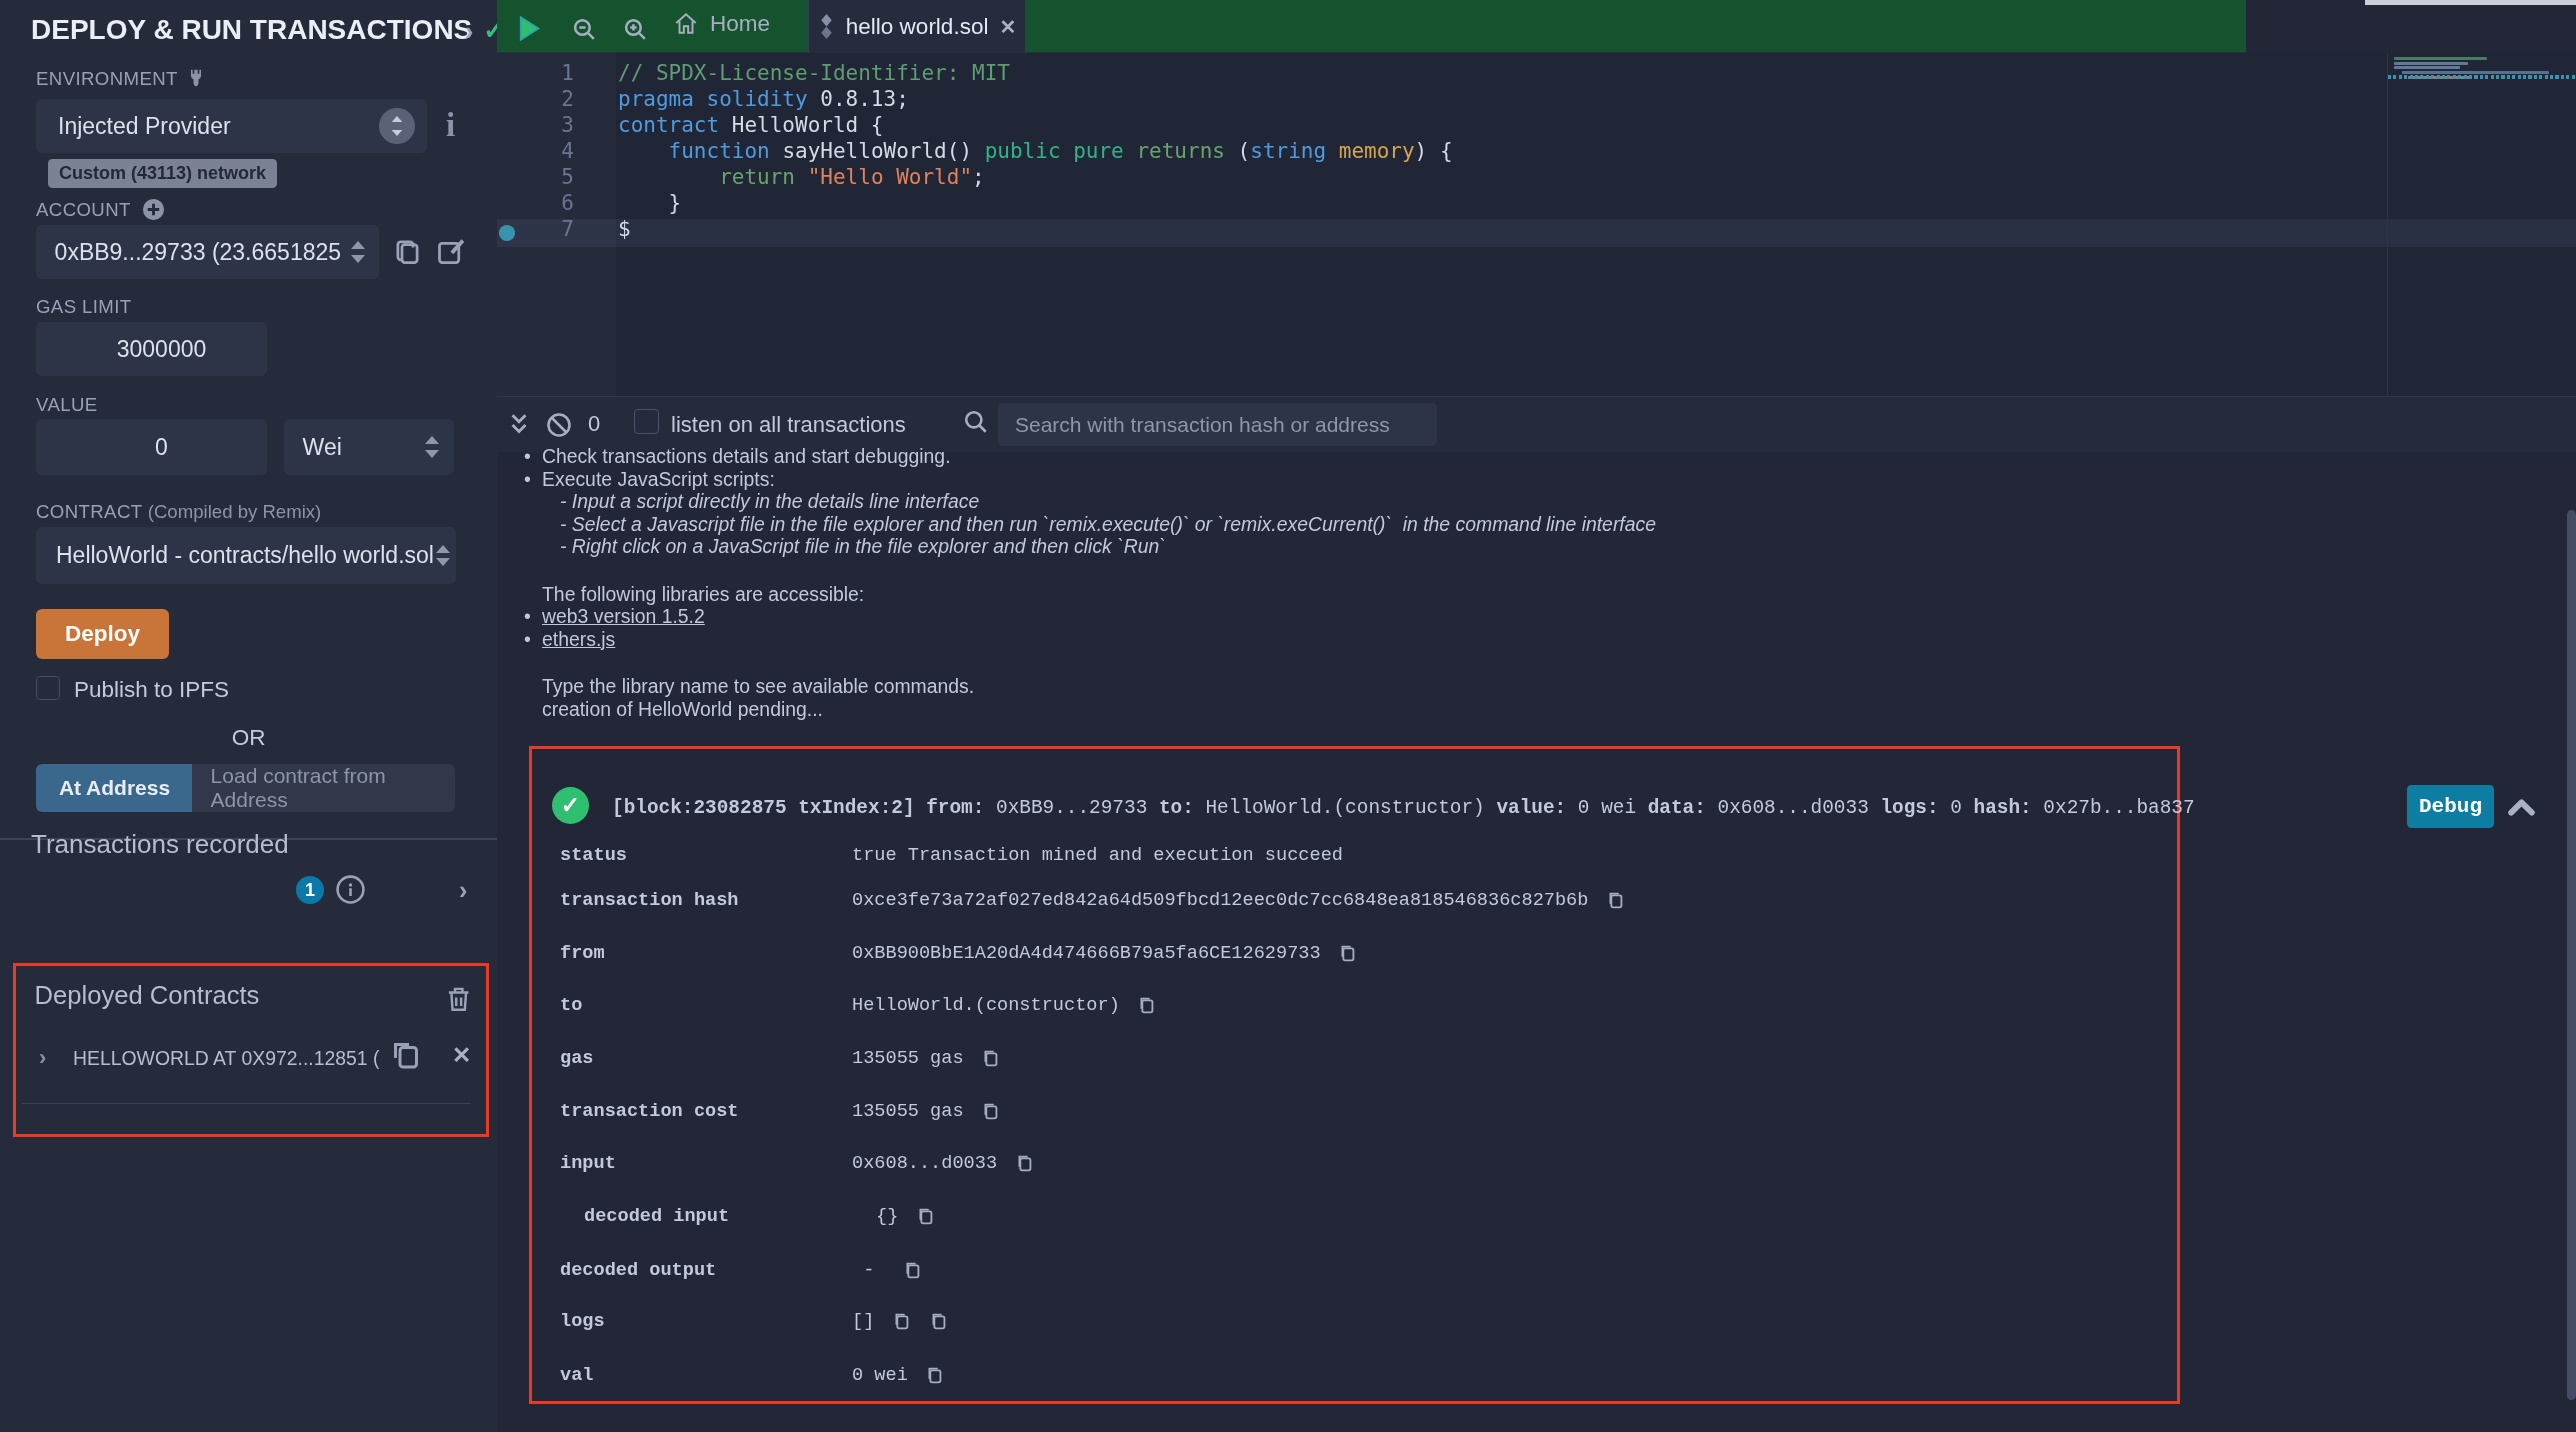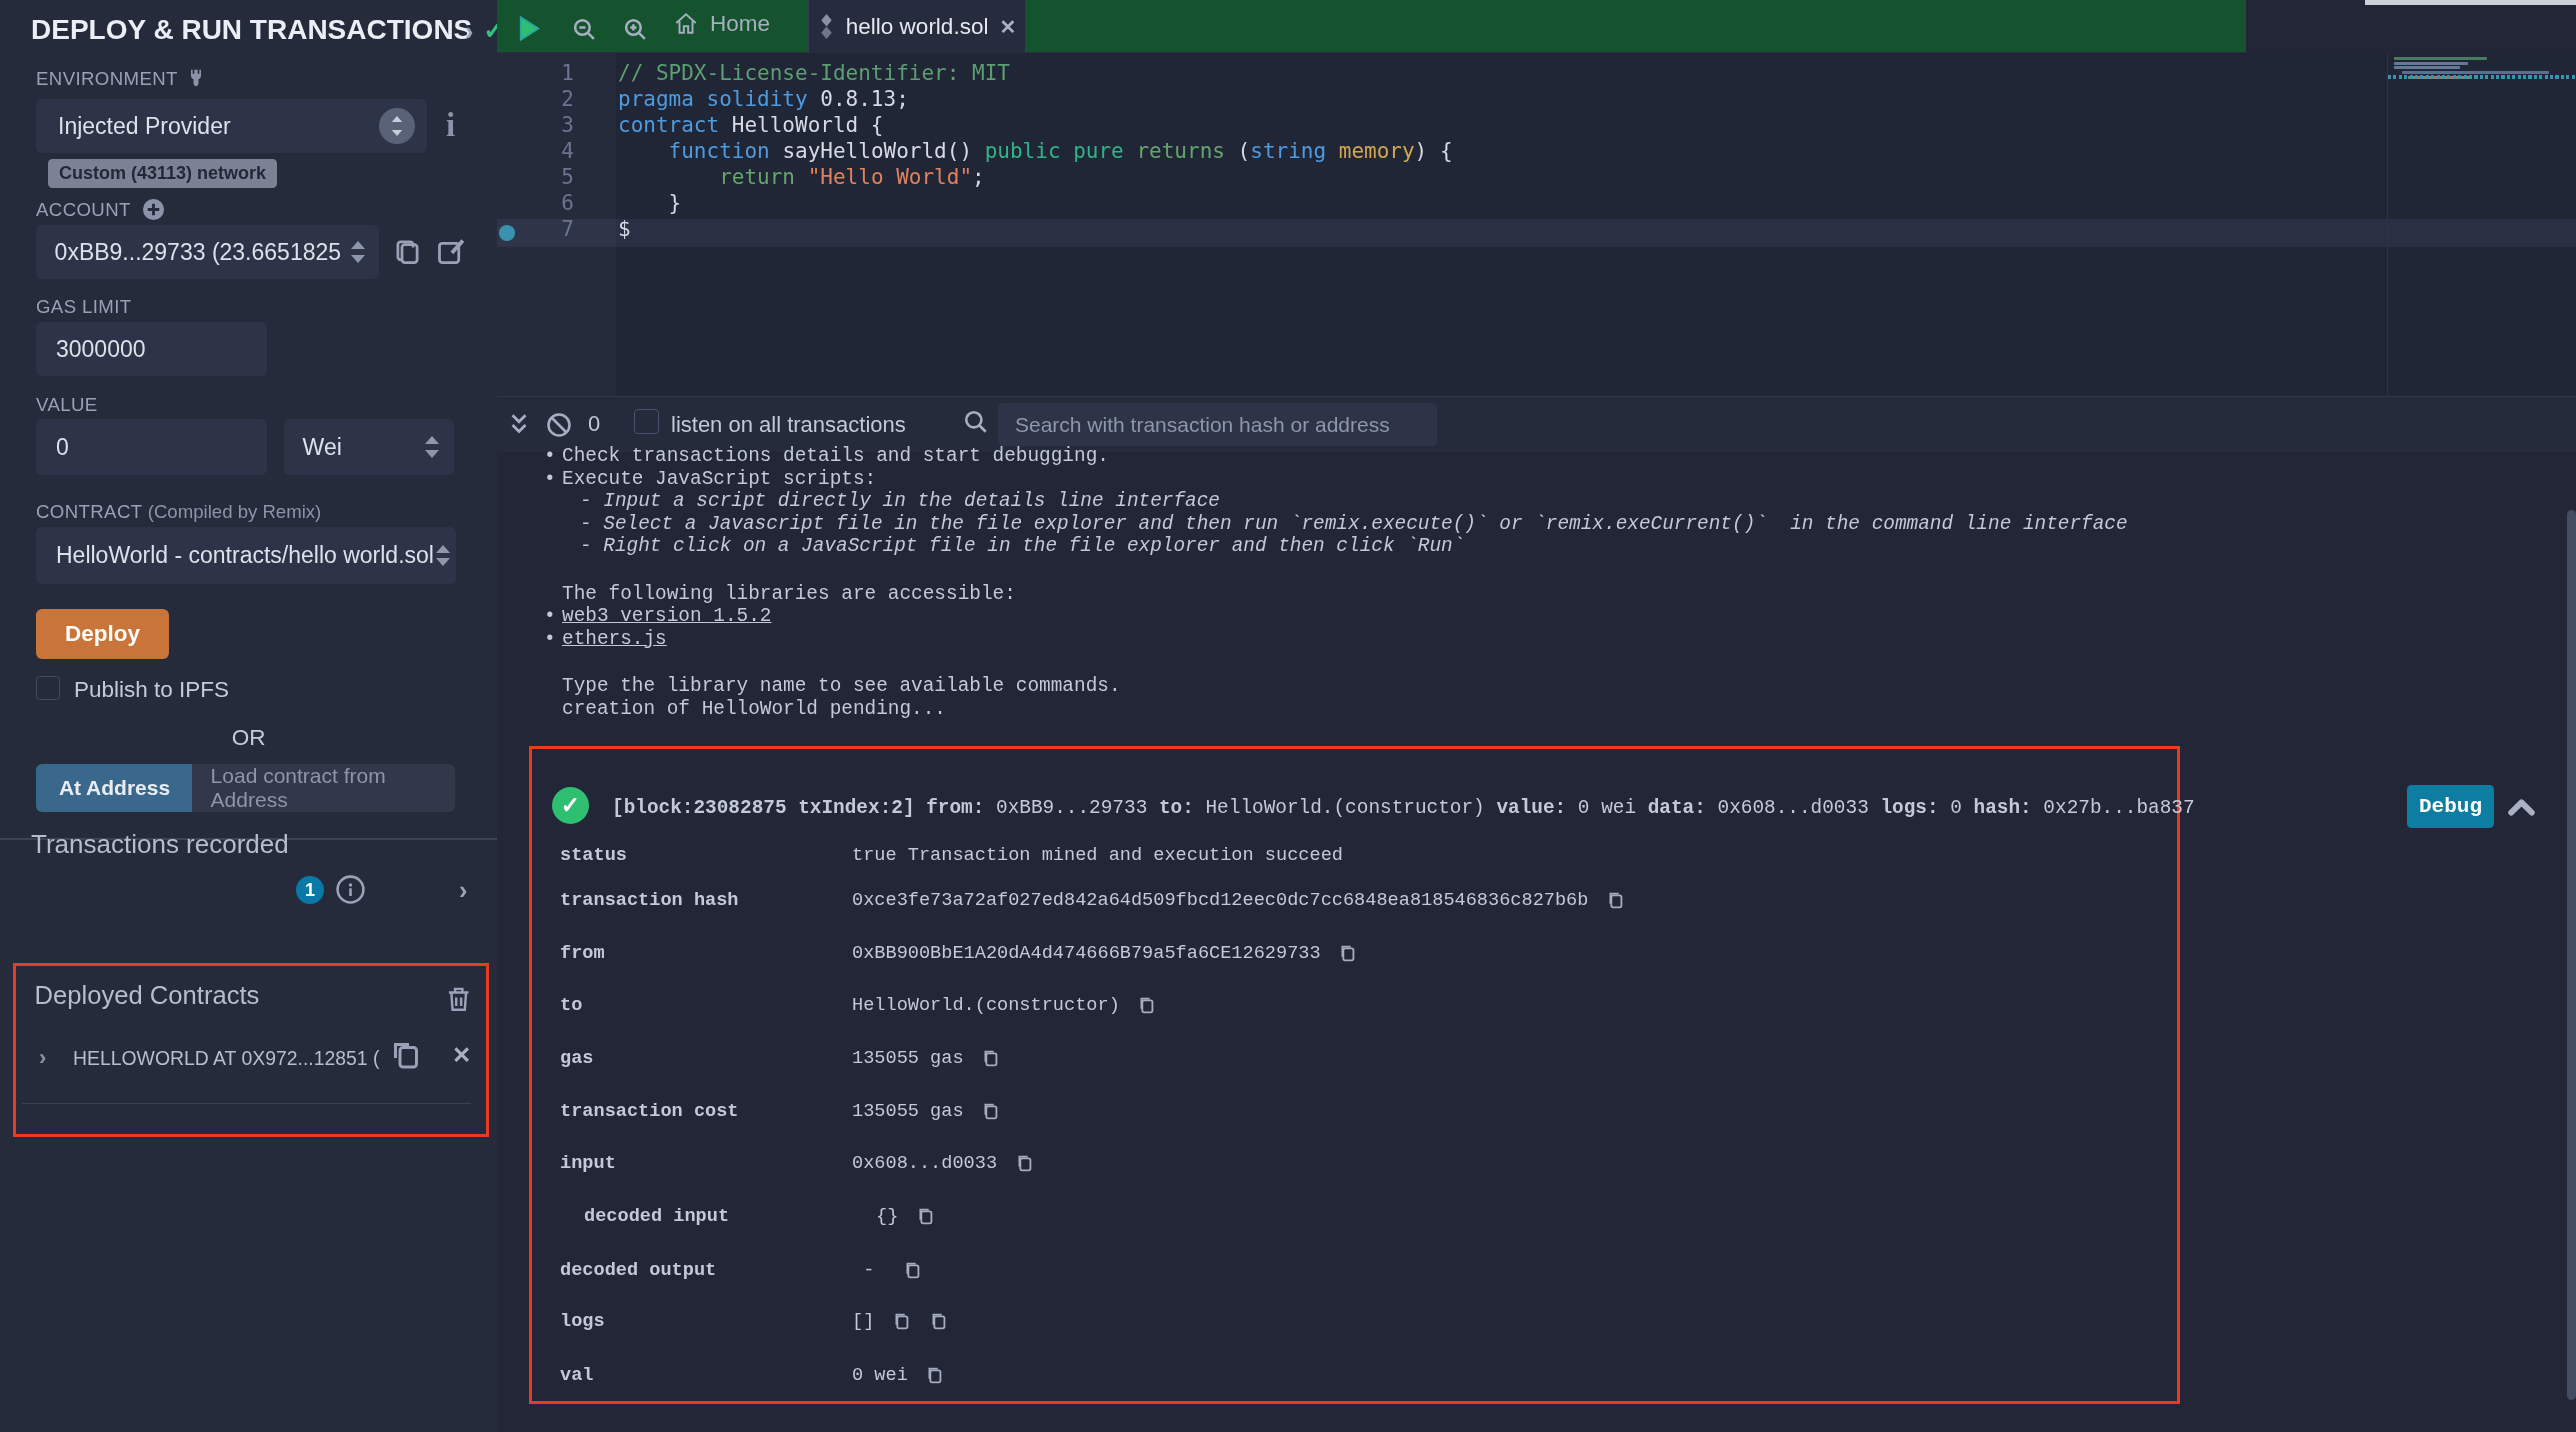--- a/index.html
+++ b/index.html
@@ -6,21 +6,21 @@
   #app{position:relative;width:2576px;height:1432px;overflow:hidden;
        font-family:"Liberation Sans",sans-serif;color:#c5cbdb;}
   .abs{position:absolute;}
   
   #sidebar{left:0;top:0;width:497px;height:1432px;background:#262b3c;}
   .side-title{left:31px;top:14px;font-size:28px;font-weight:bold;color:#eceef6;white-space:nowrap;}
   .title-check{color:#32c184;font-size:26px;font-weight:bold;margin-left:11px;}
   .hdr-chev{left:465px;top:17px;font-size:25px;color:#9aa3b8;font-weight:bold;}
   .sec-label{font-size:18.6px;color:#99a1b6;letter-spacing:0.4px;white-space:nowrap;}
   .sel,.inp{background:#2e3447;border-radius:6.2px;display:flex;align-items:center;
-            color:#dde1ec;font-size:23px;box-sizing:border-box;}
+            color:#dde1ec;font-size:23px;box-sizing:border-box;justify-content:center;}
   .sel{justify-content:space-between;}
   .carets{display:inline-flex;flex-direction:column;align-items:center;gap:5.4px;}
   .carets i{width:0;height:0;border-left:7px solid transparent;border-right:7px solid transparent;display:block;}
   .carets i.up{border-bottom:8.5px solid #8f97ac;}
   .carets i.dn{border-top:8.5px solid #8f97ac;}
   .env-circle{width:36px;height:36px;border-radius:50%;background:#5a6278;display:flex;align-items:center;justify-content:center;flex-direction:column;gap:3.1px;}
   .env-circle i{transform:scale(0.75);}
   .badge-net{background:#7b8294;border-radius:4.6px;color:#232839;font-weight:bold;font-size:18px;padding:3.9px 11px;white-space:nowrap;}
   .ico{stroke:#9aa2b8;fill:none;stroke-width:2;}
   .btn-deploy{background:#c97539;border-radius:6.2px;color:#fdfdfd;font-size:22.5px;font-weight:600;
@@ -48,21 +48,21 @@
   #bp-dot{left:499px;top:225px;width:15.5px;height:15.5px;border-radius:50%;background:#3a93ae;}
   #minimap-border{left:2387px;top:53px;width:0.8px;height:343px;background:#2e3448;}
   .mm-bar{position:absolute;height:3.1px;border-radius:0.8px;}
   #mm-band{left:2388px;top:75px;width:188px;height:3.9px;
     background:repeating-linear-gradient(90deg,#3a93ae 0 3.1px,transparent 3.1px 5.4px);}
   #top-strip{left:2365px;top:0;width:211px;height:4.6px;background:#cdd0d7;}
   
   #termbar{left:497px;top:396px;width:2079px;height:56px;background:#262b3b;border-top:0.8px solid #323848;box-sizing:border-box;}
   .term-txt{font-size:22px;color:#c3c9da;}
   .search-inp{background:#2e3447;border-radius:4.6px;color:#8e96ab;font-size:21px;display:flex;align-items:center;padding-left:17px;box-sizing:border-box;}
-  #term-log{left:524px;top:445px;font-family:Liberation Mono, monospace;font-size:19.4px;line-height:22.5px;color:#c3c9da;margin-left:20px;}
+  #term-log{left:524px;top:445px;font-family:Liberation Sans, sans-serif;font-size:19.4px;line-height:22.5px;color:#c3c9da;}
   .tl{white-space:pre;}
   .tl .blt{display:inline-block;width:18px;color:#c3c9da;}
   .tl.ind{padding-left:18px;}
   .tl.it{font-style:italic;}
   .tl.gap{margin-top:25px;}
   .tl .lnk{text-decoration:underline;cursor:pointer;}
   #tx-redbox{left:529px;top:746px;width:1651px;height:658px;}
   #tx-check{left:552px;top:787px;width:37px;height:37px;border-radius:50%;background:#2fbf71;color:#fff;
      font-size:23px;font-weight:bold;display:flex;align-items:center;justify-content:center;}
   #tx-summary{left:612px;top:797px;font-family:"Liberation Mono",monospace;font-size:19.4px;color:#c3c9da;white-space:nowrap;}

